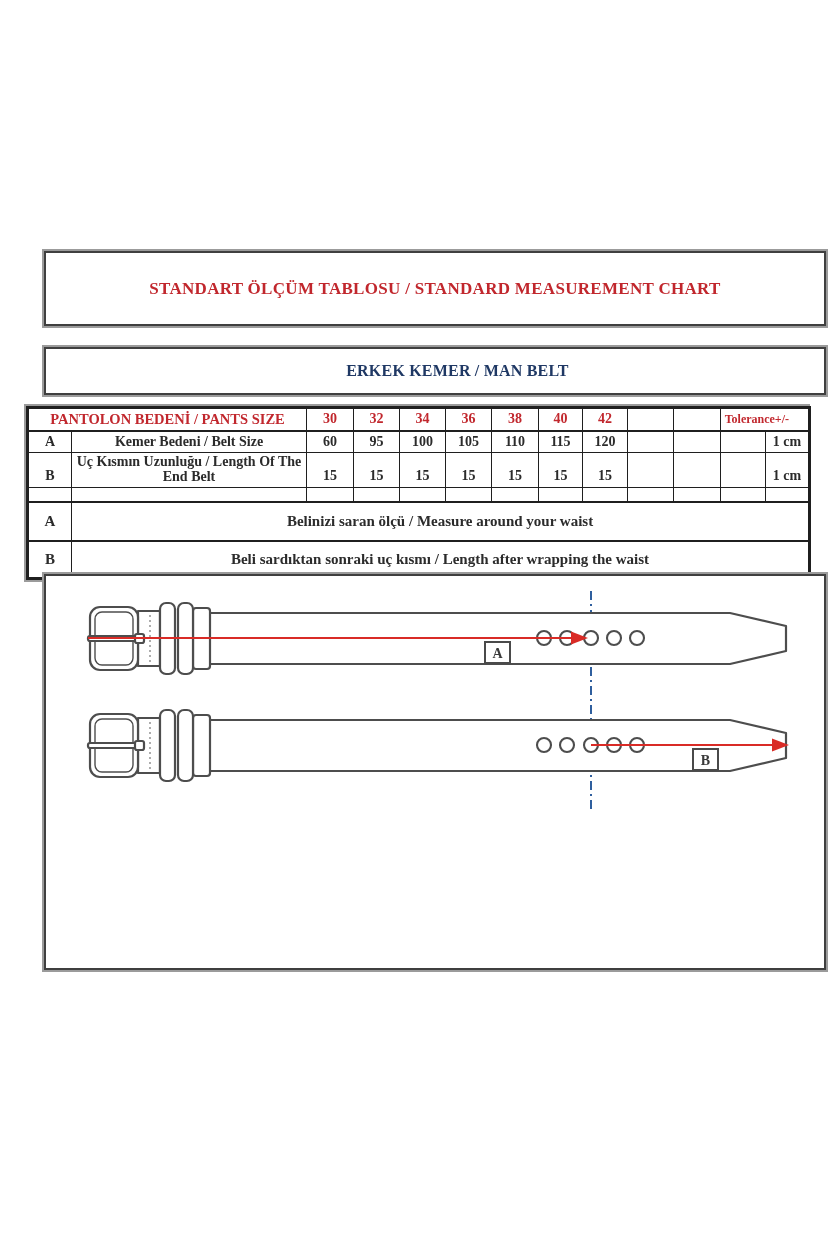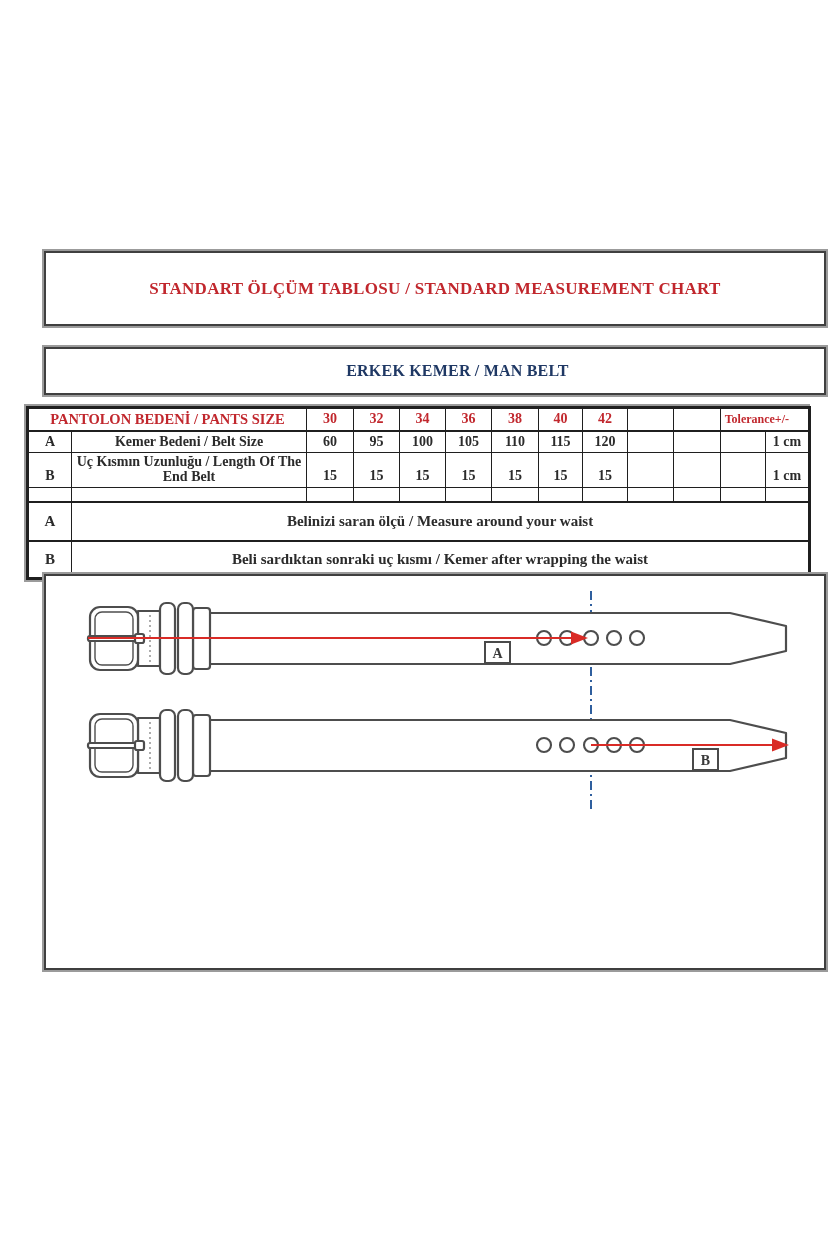--- a/index.html
+++ b/index.html
@@ -149,21 +149,21 @@
         <td></td>
             <td></td>
         <td class="tolL"></td>
       </tr>
       <tr class="note">
         <td class="key">A</td>
         <td colspan="12">Belinizi saran ölçü / Measure around your waist</td>
       </tr>
       <tr class="note noteB">
         <td class="key">B</td>
-        <td colspan="12">Beli sardıktan sonraki uç kısmı / Kemer after wrapping the waist</td>
+        <td colspan="12">Beli sardıktan sonraki uç kısmı / Length after wrapping the waist</td>
       </tr>
     </tbody>
       </table>
   </div>
 
   <div class="frame diagram-box">
     <svg viewBox="0 0 776 390">
 
       <g>
         <line class="guide" x1="544" y1="14" x2="544" y2="126"></line>

